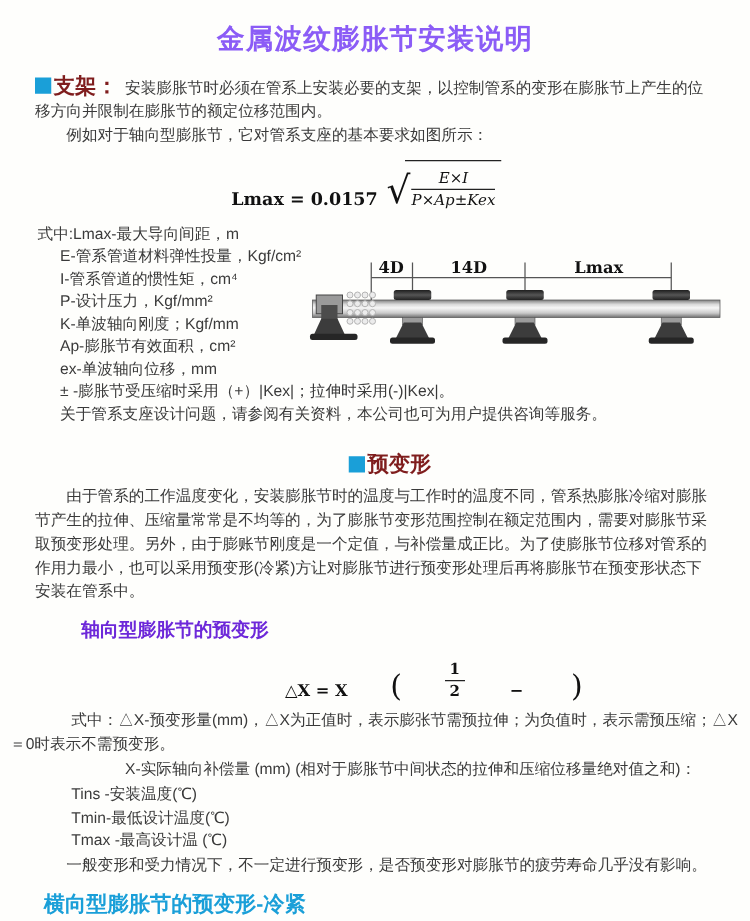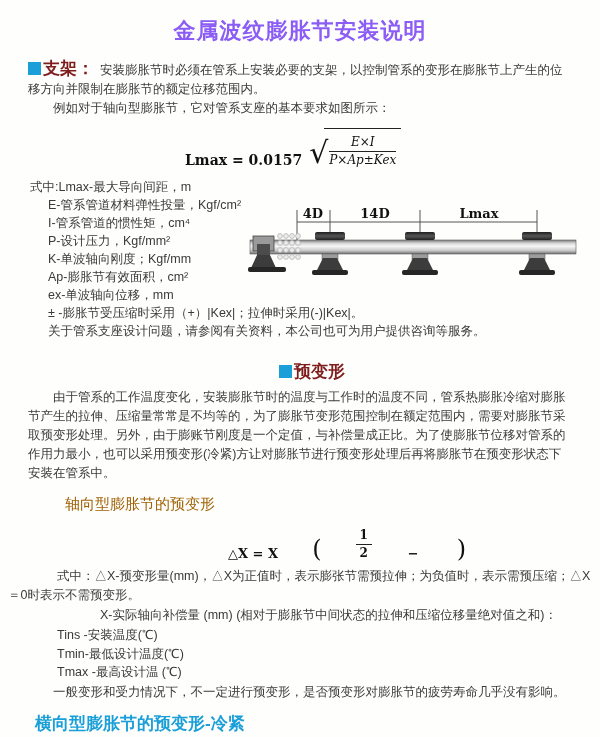--- a/index.html
+++ b/index.html
@@ -35,21 +35,21 @@
   .f2 .minus{margin:0 4px;}
   
   .defs-wrap{position:relative;margin:10px 0 0 30px;height:168px;}
   .defs{list-style:none;margin:0;padding:0;font-size:12.5px;line-height:18px;}
   .defs li{white-space:nowrap;}
   .defs li.ind{padding-left:18px;}
   .diagram{position:absolute;left:213px;top:22px;}
   
   .sec-head{margin:14px 0 0 30px;font-size:16px;text-align:center;}
   .preform-para{margin-top:5px;}
-  .sub-head{color:#a16207;font-weight:normal;font-size:15px;margin:12px 0 0 65px;}
+  .sub-head{color:#6d28d9;font-weight:bold;font-size:15px;margin:12px 0 0 65px;}
   .lateral-head{color:#1a9fd8;font-weight:bold;font-size:17px;margin:10px 0 0 35px;}
   .explain{margin:4px 8px 0 8px;font-size:12.5px;line-height:19px;text-indent:49px;}
   .xline{margin:1px 0 0 57px;font-size:12.5px;line-height:19px;text-align:center;}
   .temps{list-style:none;margin:1px 0 0 57px;padding:0;font-size:12.5px;line-height:18.5px;}
   .note{margin-top:1px;}
 </style>
 </head>
 <body>
 
 <div class="doc">

